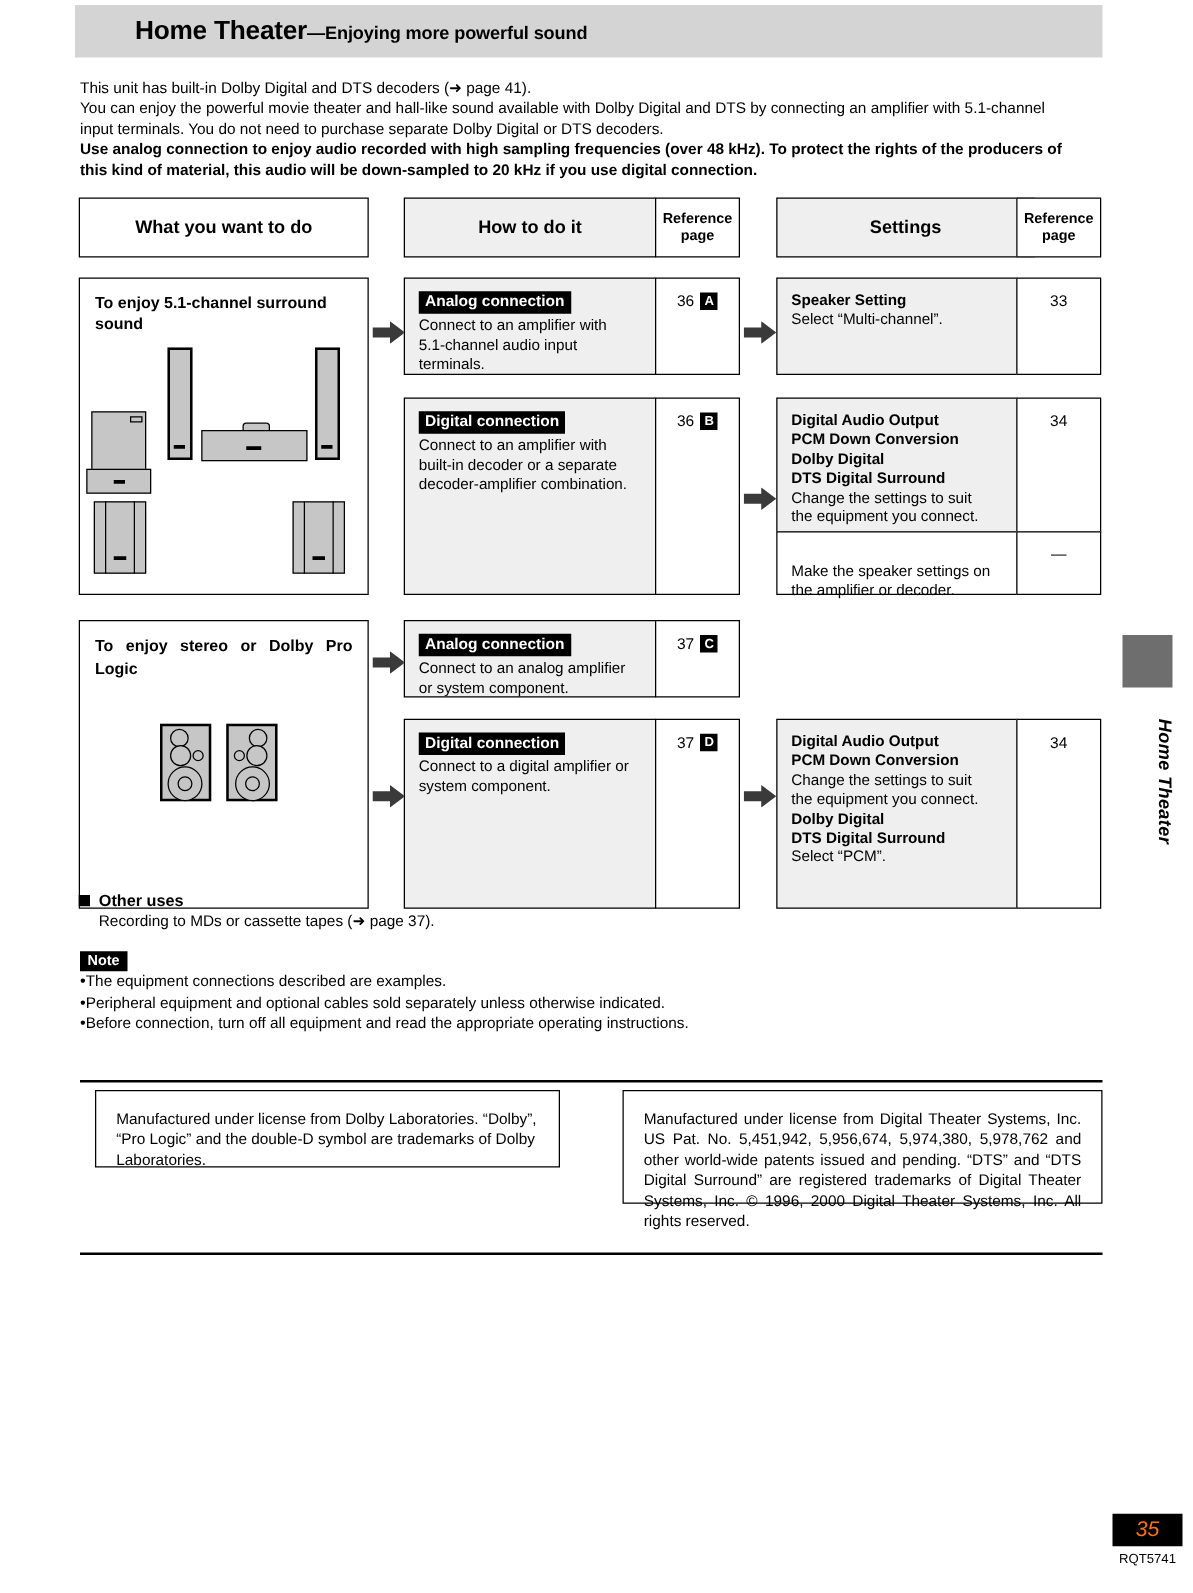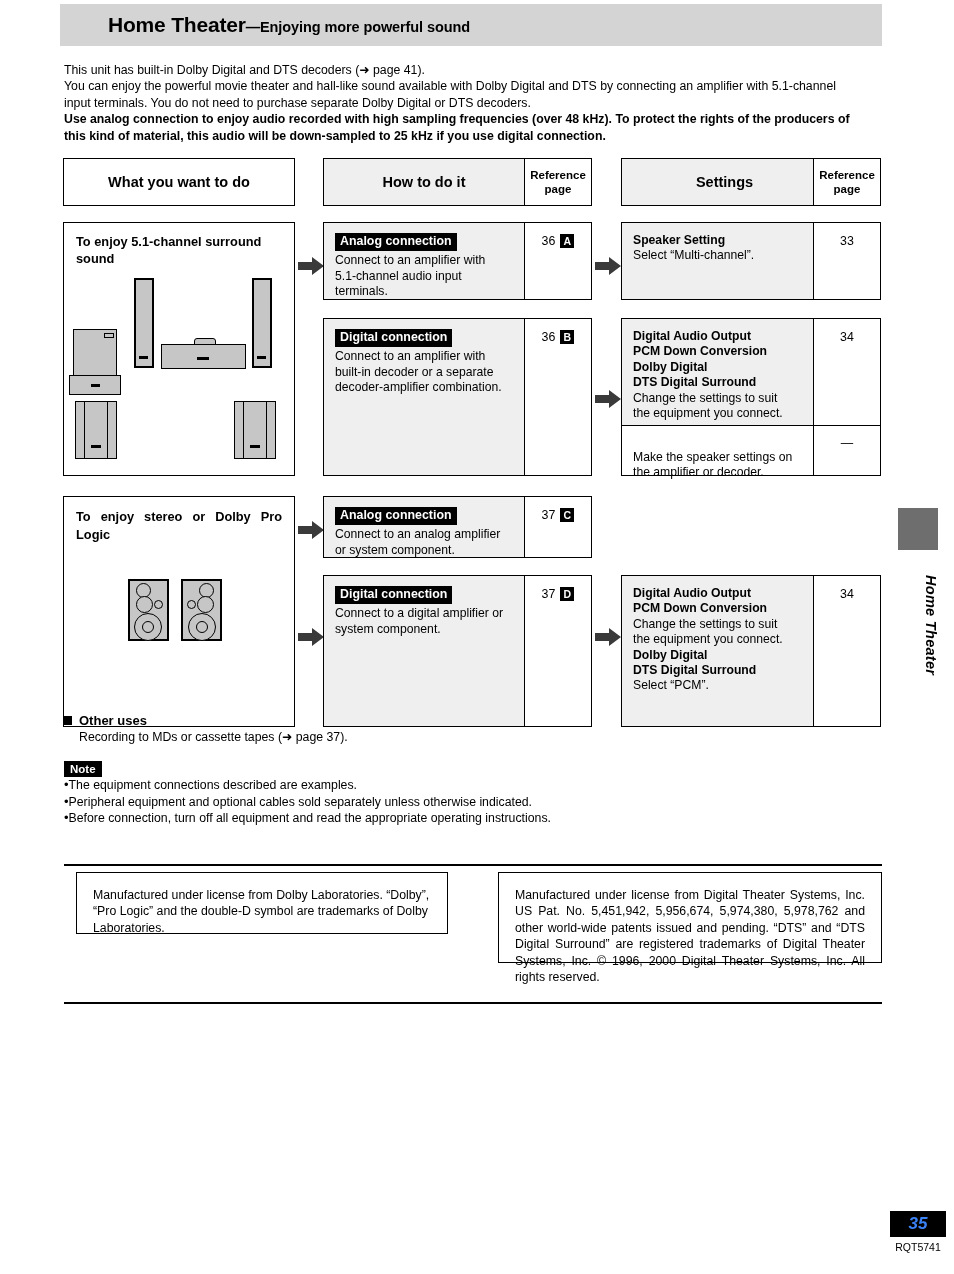--- a/index.html
+++ b/index.html
@@ -250,27 +250,27 @@
   }
 
   
   .pg-box {
     position: absolute;
     left: 890px;
     top: 1211px;
     width: 56px;
     height: 26px;
     background: #000;
-    color: #3b82f6;
+    color: #f97316;
     display: flex;
     align-items: center;
     justify-content: center;
     font-size: 17px;
     font-style: italic;
-    font-weight: bold;
+    font-weight: normal;
   }
   .pg-code {
     position: absolute;
     left: 890px;
     top: 1241px;
     width: 56px;
     text-align: center;
     font-size: 10.5px;
   }
 </style>
@@ -281,21 +281,21 @@
   <div class="header-title">
     <span>Home Theater</span><span class="header-sub">—Enjoying more powerful sound</span>
   </div>
 </div>
 
 <div class="intro">
   <div>This unit has built-in Dolby Digital and DTS decoders (➜ page 41).</div>
   <div>You can enjoy the powerful movie theater and hall-like sound available with Dolby Digital and DTS by connecting an amplifier with 5.1-channel</div>
   <div>input terminals. You do not need to purchase separate Dolby Digital or DTS decoders.</div>
   <div class="bold">Use analog connection to enjoy audio recorded with high sampling frequencies (over 48 kHz). To protect the rights of the producers of</div>
-  <div class="bold">this kind of material, this audio will be down-sampled to 25 kHz if you use digital connection.</div>
+  <div class="bold">this kind of material, this audio will be down-sampled to 20 kHz if you use digital connection.</div>
 </div>
 
 <div class="box hdr-cell" style="left:63px; top:158px; width:232px; height:48px;">
   <span>What you want to do</span>
 </div>
 
 <div class="box shade hdr-cell" style="left:323px; top:158px; width:202px; height:48px;">
   <span>How to do it</span>
 </div>
 <div class="box hdr-cell" style="left:524px; top:158px; width:68px; height:48px;">

